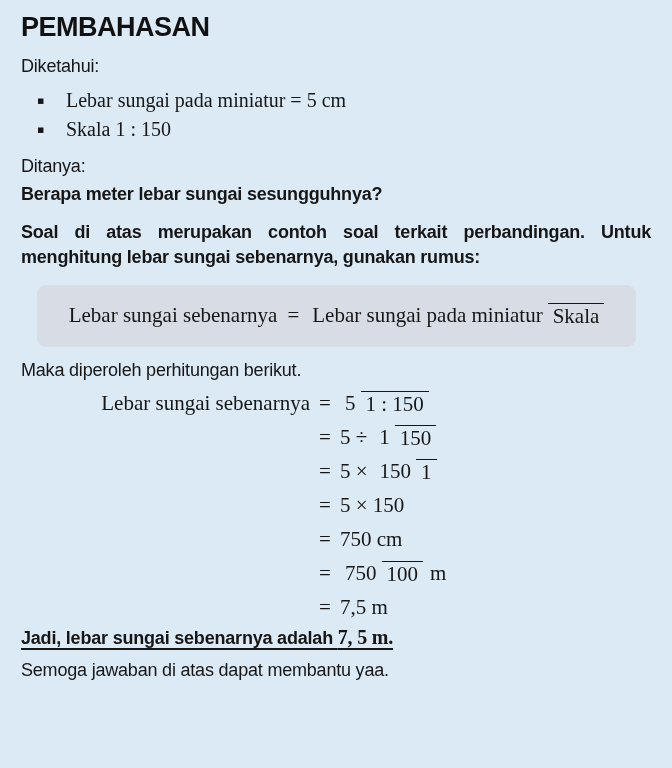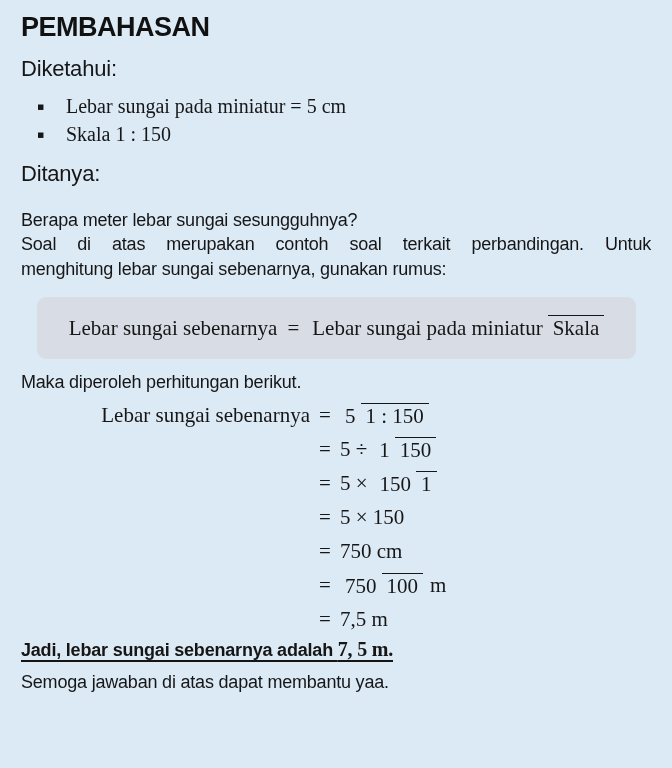--- a/index.html
+++ b/index.html
@@ -17,36 +17,36 @@
   }
   .page{
     width:672px;height:768px;
     padding:10px 21px 16px 21px;
   }
   
   .title{
     font-size:27px;font-weight:bold;letter-spacing:-0.5px;
     margin:2px 0 12px 0;color:#111;
   }
-  .label-line{font-size:22px;letter-spacing:-0.2px;line-height:1.3;}
+  .label-line{font-size:18px;letter-spacing:-0.2px;line-height:1.3;}
   .sans-line{font-size:18px;letter-spacing:-0.2px;line-height:1.3;}
-  .mt4{margin-top:20px;} .mt10{margin-top:10px;}
+  .mt4{margin-top:4px;font-weight:bold;} .mt10{margin-top:10px;}
   
   .bullets{margin:8px 0 12px 0;}
   .bullet-item{
     display:flex;align-items:baseline;
     font-family:"Liberation Serif",serif;font-size:20px;line-height:1.42;
   }
   .bullet-glyph{
     flex:0 0 12px;margin-left:16px;margin-right:17px;
     font-size:11px;line-height:1;position:relative;top:-3px;
     font-family:"DejaVu Sans",sans-serif;
   }
   
-  .para{}
+  .para{margin-top:14px;font-weight:bold;}
   .para-line1{
     font-size:18px;letter-spacing:-0.2px;line-height:1.38;
     text-align:justify;text-align-last:justify;
   }
   .para-line2{font-size:18px;letter-spacing:-0.2px;line-height:1.38;}
   
   .formula-box{
     margin:15px 15px 12px 16px;
     background:var(--box);
     border-radius:9px;

